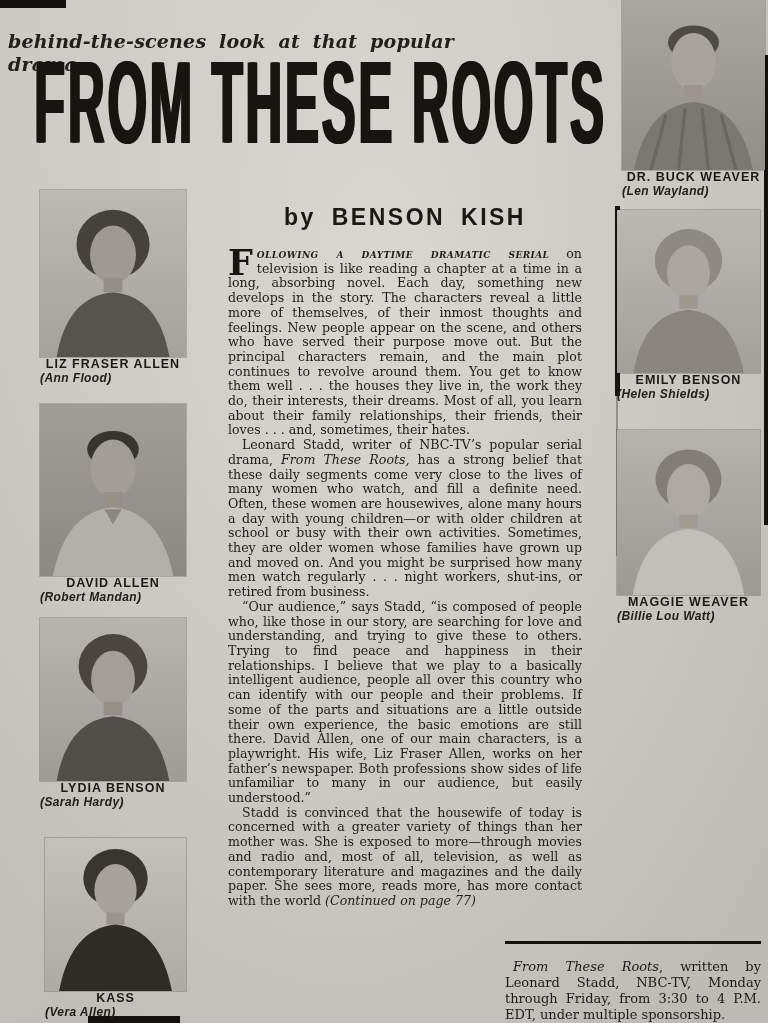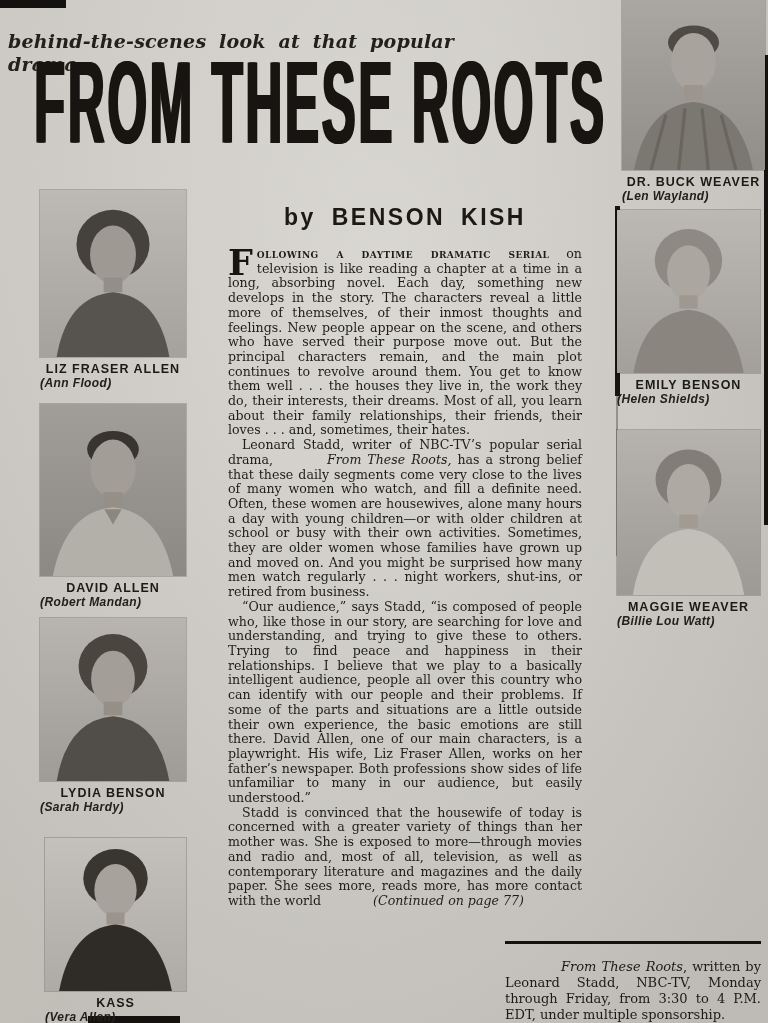--- a/index.html
+++ b/index.html
@@ -39,31 +39,31 @@
     left:228px;top:247px;width:354px;
     font:12.6px/14.7px "DejaVu Serif", serif;
     text-align:justify;color:#201d19;
   }
   .body-col p{margin:0;}
   .body-col p + p{text-indent:14px;}
   .dropcap{
     float:left;font-weight:bold;font-size:35px;line-height:27px;
     padding:2px 4px 0 0;color:#171411;
   }
-  .smallcaps{font-variant:small-caps;font-weight:bold;letter-spacing:.4px;}
-  em{font-style:italic;margin-left:48px;}
+  .smallcaps{font-variant:small-caps;font-weight:bold;letter-spacing:.4px;font-style:italic;}
+  em{font-style:italic;}
 
   .cast{position:absolute;}
   .photo{
     width:100%;position:relative;overflow:hidden;
     box-shadow:0 0 0 1px rgba(0,0,0,.18);
   }
   .photo svg{position:absolute;left:0;bottom:0;width:100%;height:100%;}
   .cap-name{
-    margin-top:5px;text-align:center;
+    text-align:center;
     font-family:"Liberation Sans", sans-serif;font-weight:bold;
     font-size:12.5px;letter-spacing:1px;white-space:nowrap;color:#1d1a15;
   }
   .cap-actor{
     text-align:left;font-family:"Liberation Sans", sans-serif;
     font-weight:bold;font-style:italic;font-size:12px;letter-spacing:.4px;
     white-space:nowrap;color:#23201b;
   }
 
   .footer-box{

